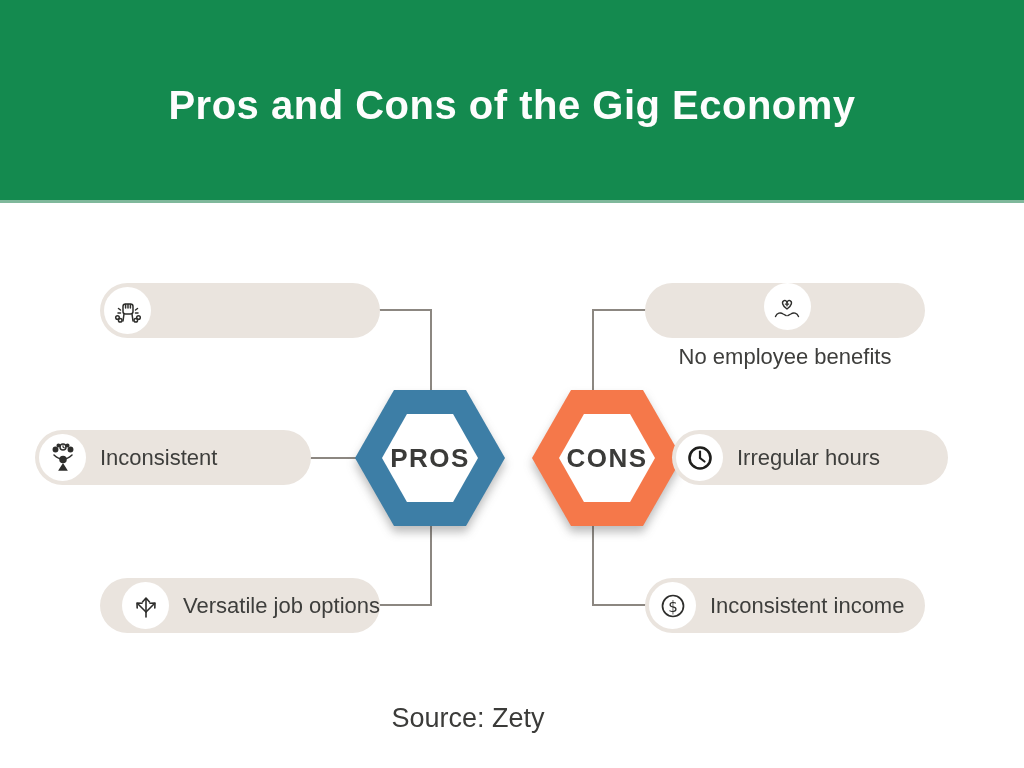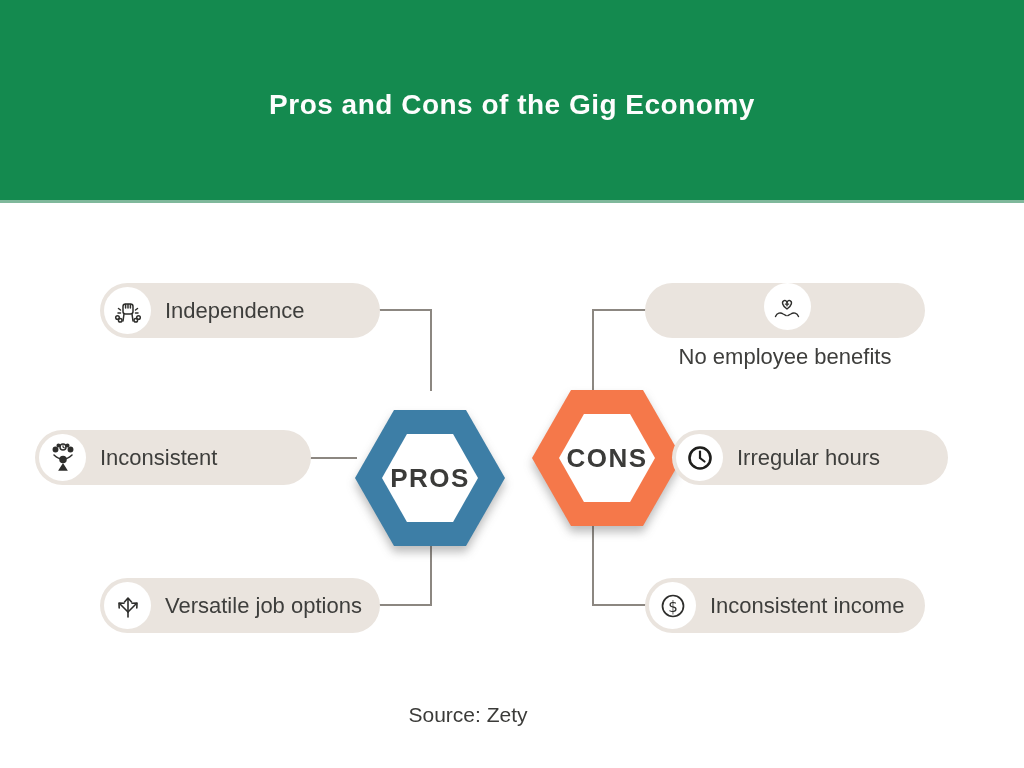--- a/index.html
+++ b/index.html
@@ -7,31 +7,31 @@
     position:relative;width:1024px;height:768px;overflow:hidden;
     background:#ffffff;font-family:"Liberation Sans",sans-serif;
   }
   
   .header{
     position:absolute;left:0;top:0;width:1024px;height:200px;
     background:#148A4F;border-bottom:3px solid #7FB89B;
     display:flex;align-items:center;justify-content:center;
   }
   .header h1{
-    margin:0;color:#FDFDFD;font-size:28px;font-weight:bold;
+    margin:0;color:#FDFDFD;font-size:40px;font-weight:bold;
     letter-spacing:0.5px;padding-top:10px;
   }
   
   .hex-wrap{position:absolute;width:150px;height:136px;filter:drop-shadow(0 6px 5px rgba(60,60,60,0.35));}
   .hex-outer{
     width:100%;height:100%;
     clip-path:polygon(26% 0,74% 0,100% 50%,74% 100%,26% 100%,0 50%);
     position:relative;
   }
-  .hex-outer.blue{background:#3D7EA6;margin-top:20px;}
+  .hex-outer.blue{background:#3D7EA6;}
   .hex-outer.orange{background:#F5784A;}
   .hex-inner{
     position:absolute;left:50%;top:50%;width:96px;height:88px;
     transform:translate(-50%,-50%);
     clip-path:polygon(26% 0,74% 0,100% 50%,74% 100%,26% 100%,0 50%);
     background:#ffffff;
     filter:drop-shadow(0 6px 4px rgba(40,40,40,0.45));
     display:flex;align-items:center;justify-content:center;
   }
   .hex-label{font-size:26px;font-weight:bold;color:#3B3B39;letter-spacing:1.5px;}
@@ -43,31 +43,31 @@
     display:flex;align-items:center;gap:14px;
   }
   .pill .icon-circle{
     width:47px;height:47px;border-radius:50%;background:#ffffff;
     margin-left:4px;flex:0 0 auto;
     display:flex;align-items:center;justify-content:center;
   }
   .pill .pill-label{font-size:22px;color:#3E3E3C;white-space:nowrap;}
   .pill-independence{left:100px;top:283px;width:280px;}
   .pill-flexibility {left:35px; top:430px;width:276px;}
-  .pill-versatile   {left:100px;top:578px;width:280px;}
+  .pill-versatile   {left:100px;top:578px;width:280px;justify-content:flex-end;}
   .pill-benefits    {left:645px;top:283px;width:280px;flex-direction:column;}
   .pill-hours       {left:672px;top:430px;width:276px;}
   .pill-income      {left:645px;top:578px;width:280px;}
   
   .line{position:absolute;background:#8C8781;}
   .h{height:2px;} .v{width:2px;}
   
   .source{
     position:absolute;left:0;top:703px;width:936px;text-align:center;
-    font-size:21px;color:#3B3B39;
+    font-size:27px;color:#3B3B39;
   }
   svg{display:block;}
 </style>
 </head>
 <body>
 
 <div class="canvas">
 
   <div class="header">
     <h1>Pros and Cons of the Gig Economy</h1>
@@ -112,21 +112,20 @@
         <line x1="8.5" y1="15" x2="6.5" y2="13.5"></line>
         <line x1="8.5" y1="18" x2="6" y2="18"></line>
         <line x1="23.5" y1="15" x2="25.5" y2="13.5"></line>
         <line x1="23.5" y1="18" x2="26" y2="18"></line>
         <circle cx="5.5" cy="22.5" r="1.8"></circle>
         <circle cx="8.2" cy="25.2" r="1.8"></circle>
         <circle cx="26.5" cy="22.5" r="1.8"></circle>
         <circle cx="23.8" cy="25.2" r="1.8"></circle>
       </svg>
     </span>
-    <span class="pill-label">Independence</span>
   </div>
 
   <div class="pill pill-flexibility">
     <span class="icon-circle">
       <svg width="32" height="32" viewBox="0 0 32 32" fill="none" stroke="#2E2E2C" stroke-width="1.5" stroke-linecap="round">
         <circle cx="16" cy="5" r="3"></circle>
         <path d="M16 3.6 V5 L17.2 5.8" stroke-width="1.1"></path>
         <circle cx="8.5" cy="7.5" r="2.2" fill="#2E2E2C"></circle>
         <circle cx="23.5" cy="7.5" r="2.2" fill="#2E2E2C"></circle>
         <circle cx="11.5" cy="3.5" r="1.3" fill="#2E2E2C"></circle>

